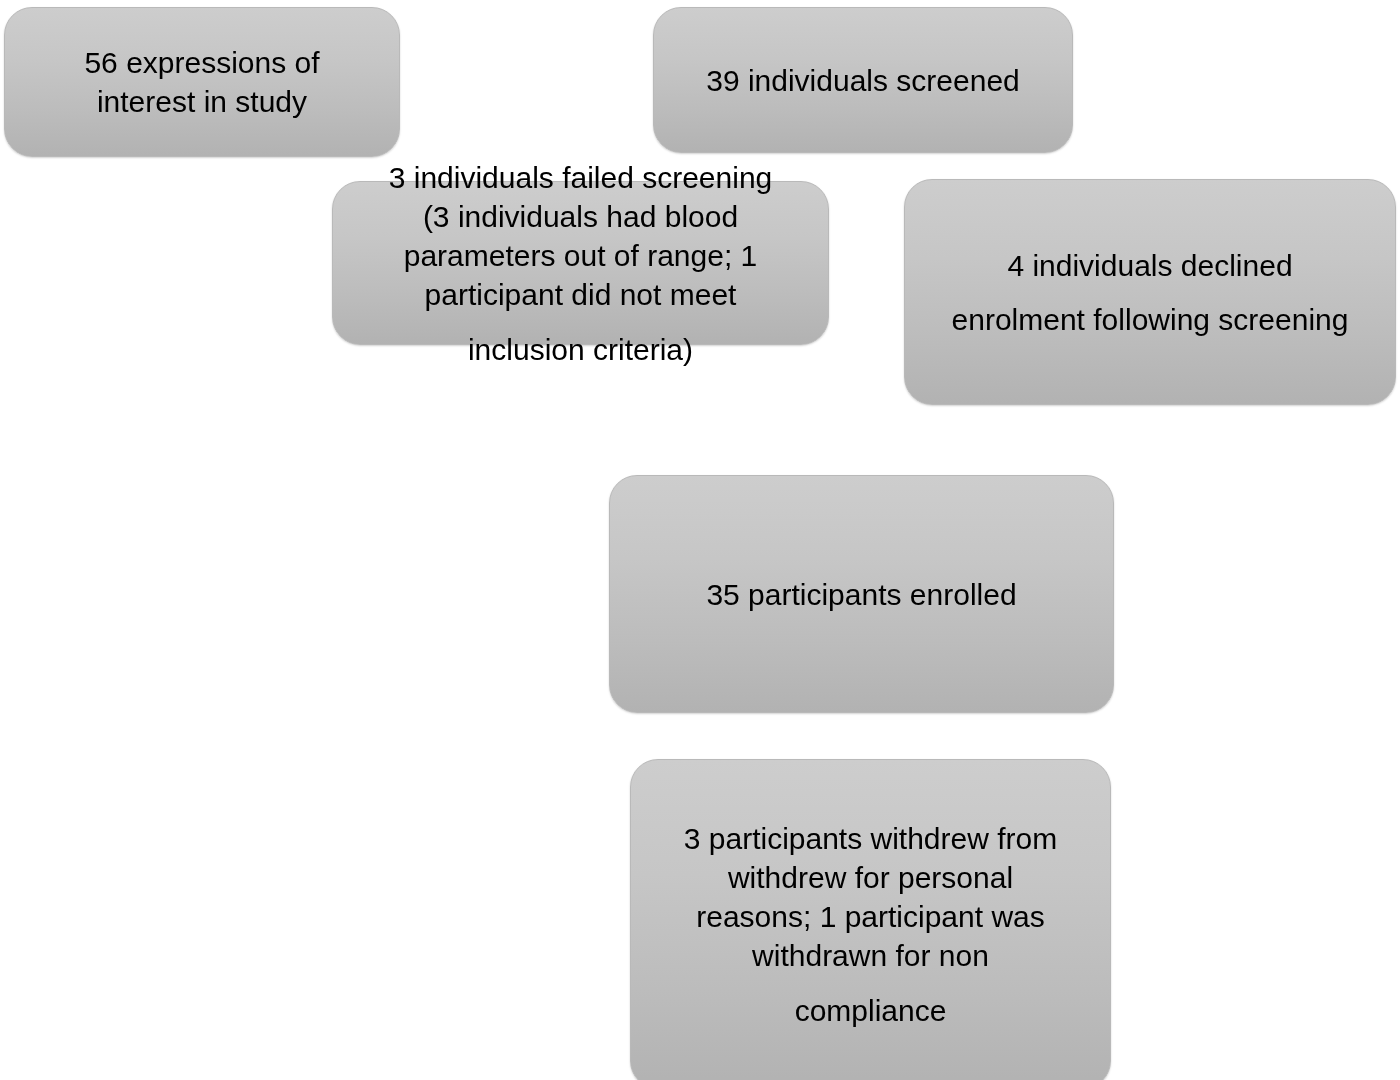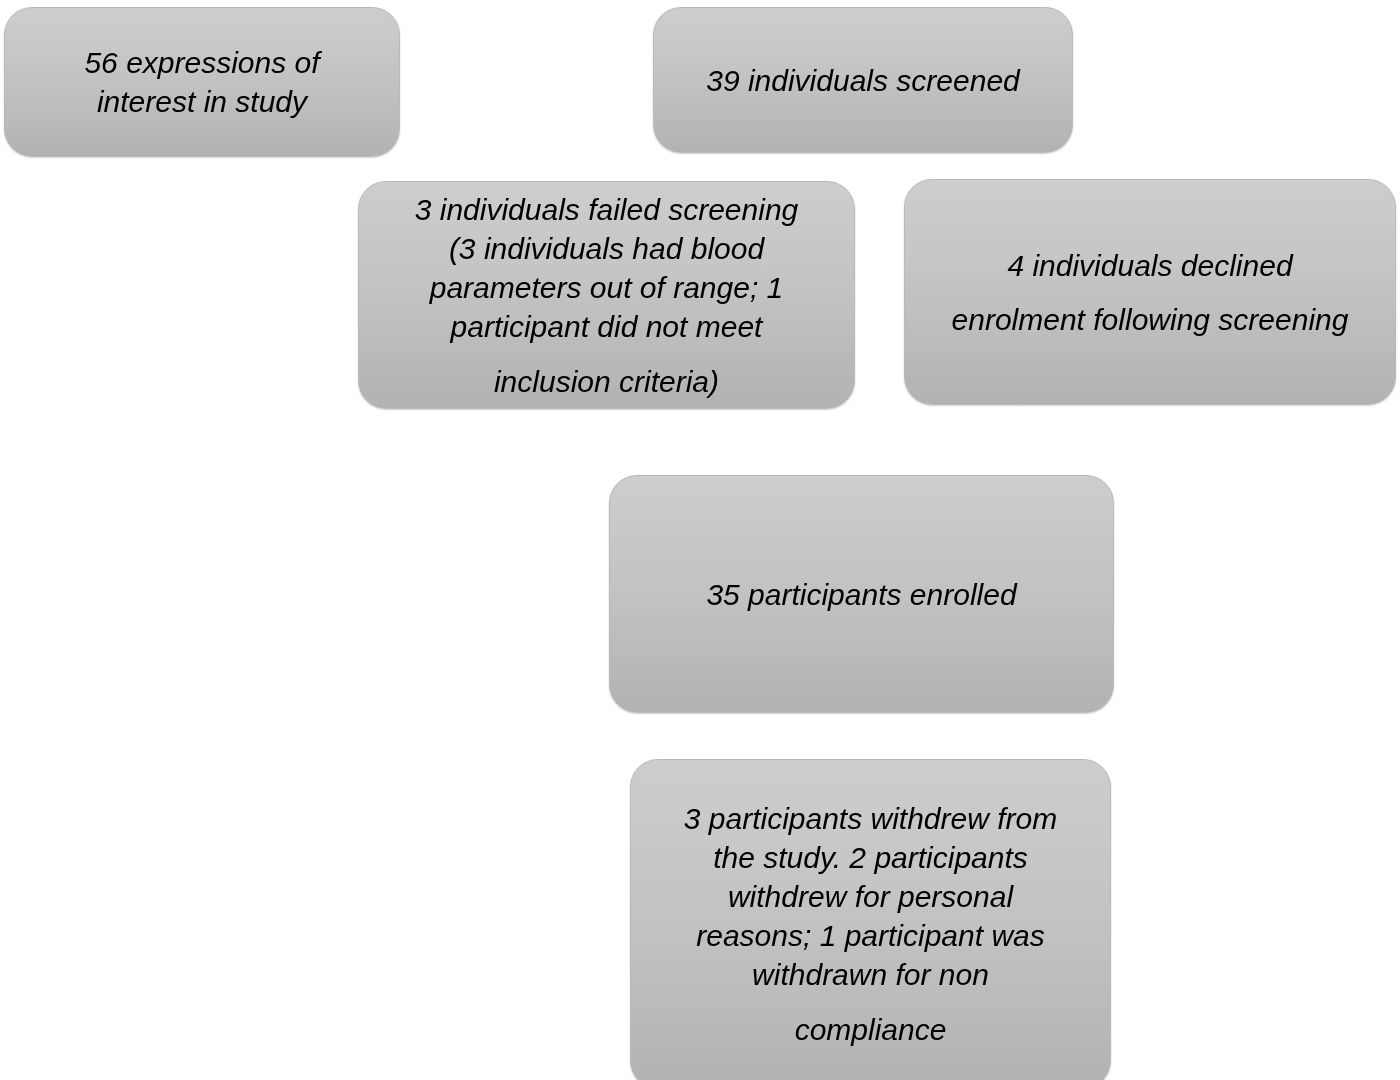--- a/index.html
+++ b/index.html
@@ -12,21 +12,20 @@
     width: 1400px;
     height: 1080px;
     font-family: "Liberation Sans", sans-serif;
     overflow: hidden;
   }
   #flow-canvas {
     position: relative;
     width: 1400px;
     height: 1080px;
     background: #ffffff;
-    font-style: italic;
   }
   .flow-box {
     position: absolute;
     box-sizing: border-box;
     background: linear-gradient(to bottom, #cdcdcd 0%, #c6c6c6 35%, #bcbcbc 70%, #b2b2b2 100%);
     border-radius: 28px;
     border: 1px solid #b9b9b9;
     box-shadow: 0 1px 2px rgba(0,0,0,0.18);
     display: flex;
     flex-direction: column;
@@ -44,21 +43,21 @@
     padding: 0;
     width: 100%;
   }
   .flow-box p + p {
     margin-top: 28px;
   }
 
   
   #box-expressions-of-interest { left: 4px;   top: 7px;   width: 396px;  height: 150px; }
   #box-individuals-screened    { left: 653px; top: 7px;   width: 420px;  height: 146px; }
-  #box-failed-screening        { left: 358px; top: 181px; width: 497px;  height: 228px; }
+  #box-failed-screening        { left: 332px; top: 181px; width: 497px;  height: 164px; }
   #box-declined-enrolment      { left: 904px; top: 179px; width: 492px;  height: 226px; gap: 15px; }
   #box-participants-enrolled   { left: 609px; top: 475px; width: 505px;  height: 238px; }
   #box-participants-withdrew   { left: 630px; top: 759px; width: 481px;  height: 330px; }
 </style>
 </head>
 <body>
 
 <div id="flow-canvas">
 
   <div class="flow-box" id="box-expressions-of-interest">
@@ -82,20 +81,19 @@
     <p style="margin-top:0">4 individuals declined</p>
     <p style="margin-top:0">enrolment following screening</p>
   </div>
 
   <div class="flow-box" id="box-participants-enrolled">
     <p style="margin-top:0">35 participants enrolled</p>
   </div>
 
   <div class="flow-box" id="box-participants-withdrew">
     <p style="margin-top:0">3 participants withdrew from</p>
-    <p style="margin-top:0">the study. 2 participants</p>
     <p style="margin-top:0">withdrew for personal</p>
     <p style="margin-top:0">reasons; 1 participant was</p>
     <p style="margin-top:0">withdrawn for non</p>
     <p style="margin-top:16px">compliance</p>
   </div>
 
 </div>
 
 </body></html>

